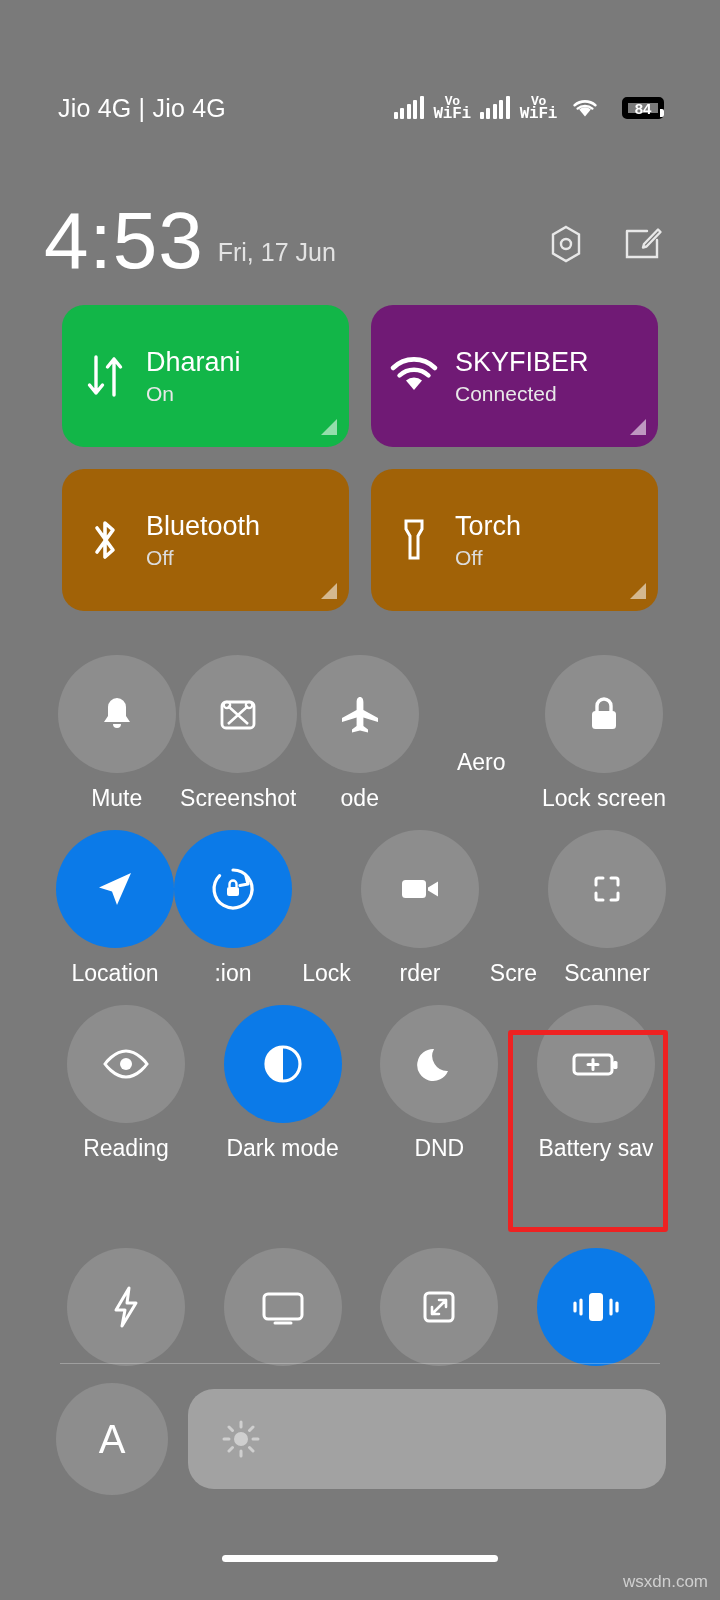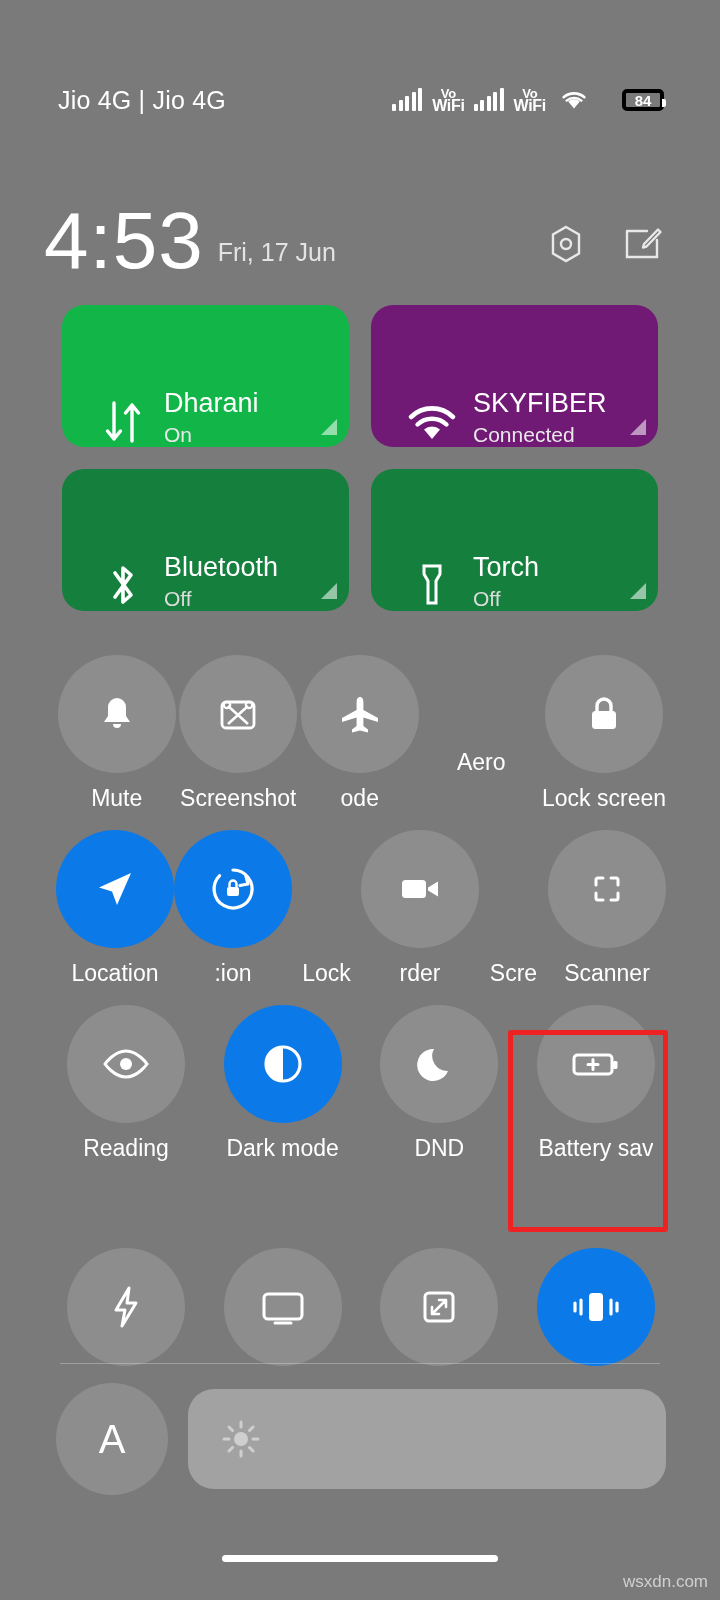--- a/index.html
+++ b/index.html
@@ -10,47 +10,47 @@
     overflow: hidden;
   }
   .screen {
     position: relative;
     width: 720px; height: 1600px;
     background: #7a7a7a;
   }
 
   
   .statusbar {
-    position: absolute; top: 80px; left: 0; width: 720px; height: 40px;
+    position: absolute; top: 88px; left: 0; width: 720px; height: 40px;
     display: flex; align-items: center; justify-content: space-between;
     padding: 0 56px 0 58px;
   }
   .carrier {
     color: #ffffff; font-size: 25px; letter-spacing: .2px; white-space: nowrap;
   }
   .status-icons { display: flex; align-items: center; gap: 9px; }
   .sig { display: flex; align-items: flex-end; gap: 2.5px; height: 22px; }
   .sig i { display: block; width: 4px; background: #fff; border-radius: 1px; }
   .sig i:nth-child(1){ height: 7px; }
   .sig i:nth-child(2){ height: 11px; }
   .sig i:nth-child(3){ height: 15px; }
   .sig i:nth-child(4){ height: 19px; }
   .sig i:nth-child(5){ height: 23px; }
   .volte {
     color: #fff; font-size: 12px; line-height: 12px; text-align: center;
-    font-weight: 600; margin-left: 1px;
+    font-weight: 600; margin-left: 1px; font-family: Liberation Mono, monospace;
   }
   .volte span { display: block; }
   .volte .vo { font-size: 13px; letter-spacing: -0.3px;}
   .volte .wifi { font-size: 16px; letter-spacing: -0.3px;}
   .wifi-ico { width: 30px; height: 22px; position: relative; margin-left: 4px;}
   .batt {
-    width: 42px; height: 22px; border: 4px solid #000000; border-radius: 5px;
+    width: 42px; height: 22px; border: 6px solid #000000; border-radius: 5px;
     position: relative; display: flex; align-items: center; justify-content: center;
-    margin-left: 24px;
+    margin-left: 13px;
   }
   .batt:after {
     content: ""; position: absolute; right: -6px; top: 6px;
     width: 4px; height: 8px; background: #ffffff; border-radius: 0 2px 2px 0;
   }
   .batt span { font-size: 15px; color: #ffffff; font-weight: 600; line-height: 1; }
 
   
   .clockrow {
     position: absolute; top: 182px; left: 0; width: 720px; height: 96px;
@@ -66,35 +66,35 @@
   .clock-actions { margin-left: auto; display: flex; gap: 32px; margin-bottom: 12px; }
   .icon-btn { width: 44px; height: 44px; position: relative; }
 
   
   .big-tiles {
     position: absolute; top: 305px; left: 62px;
     width: 596px; display: flex; flex-wrap: wrap; gap: 22px;
   }
   .big-tile {
     width: 287px; height: 142px; border-radius: 22px; position: relative;
-    display: flex; align-items: flex-end; padding-left: 32px; overflow: hidden;
+    display: flex; align-items: center; padding-left: 14px; overflow: hidden;
   }
   .big-tile .bt-ico { width: 58px; display: flex; justify-content: center; align-items: center; }
   .big-tile .bt-txt { margin-left: 12px; }
   .big-tile .bt-title { color: #ffffff; font-size: 27px; line-height: 1.25; }
   .big-tile .bt-sub { color: #e8e8e8; font-size: 21px; margin-top: 2px; }
   .big-tile .corner {
     position: absolute; right: 12px; bottom: 12px;
     width: 0; height: 0; border-style: solid;
     border-width: 0 0 16px 16px;
     border-color: transparent transparent rgba(255,255,255,.55) transparent;
   }
   .tile-green { background: #12b648; }
   .tile-blue  { background: #701a75; }
-  .tile-grey  { background: #15803d; }
+  .tile-grey  { background: #a16207; }
   .tile-grey .bt-sub { color: #dcdcdc; }
 
   
   .circle-grid {
     position: absolute; top: 655px; left: 56px; width: 610px;
   }
   .crow {
     display: flex; justify-content: space-between; margin-bottom: 18px;
   }
   .ctile { width: 140px; display: flex; flex-direction: column; align-items: center; }

